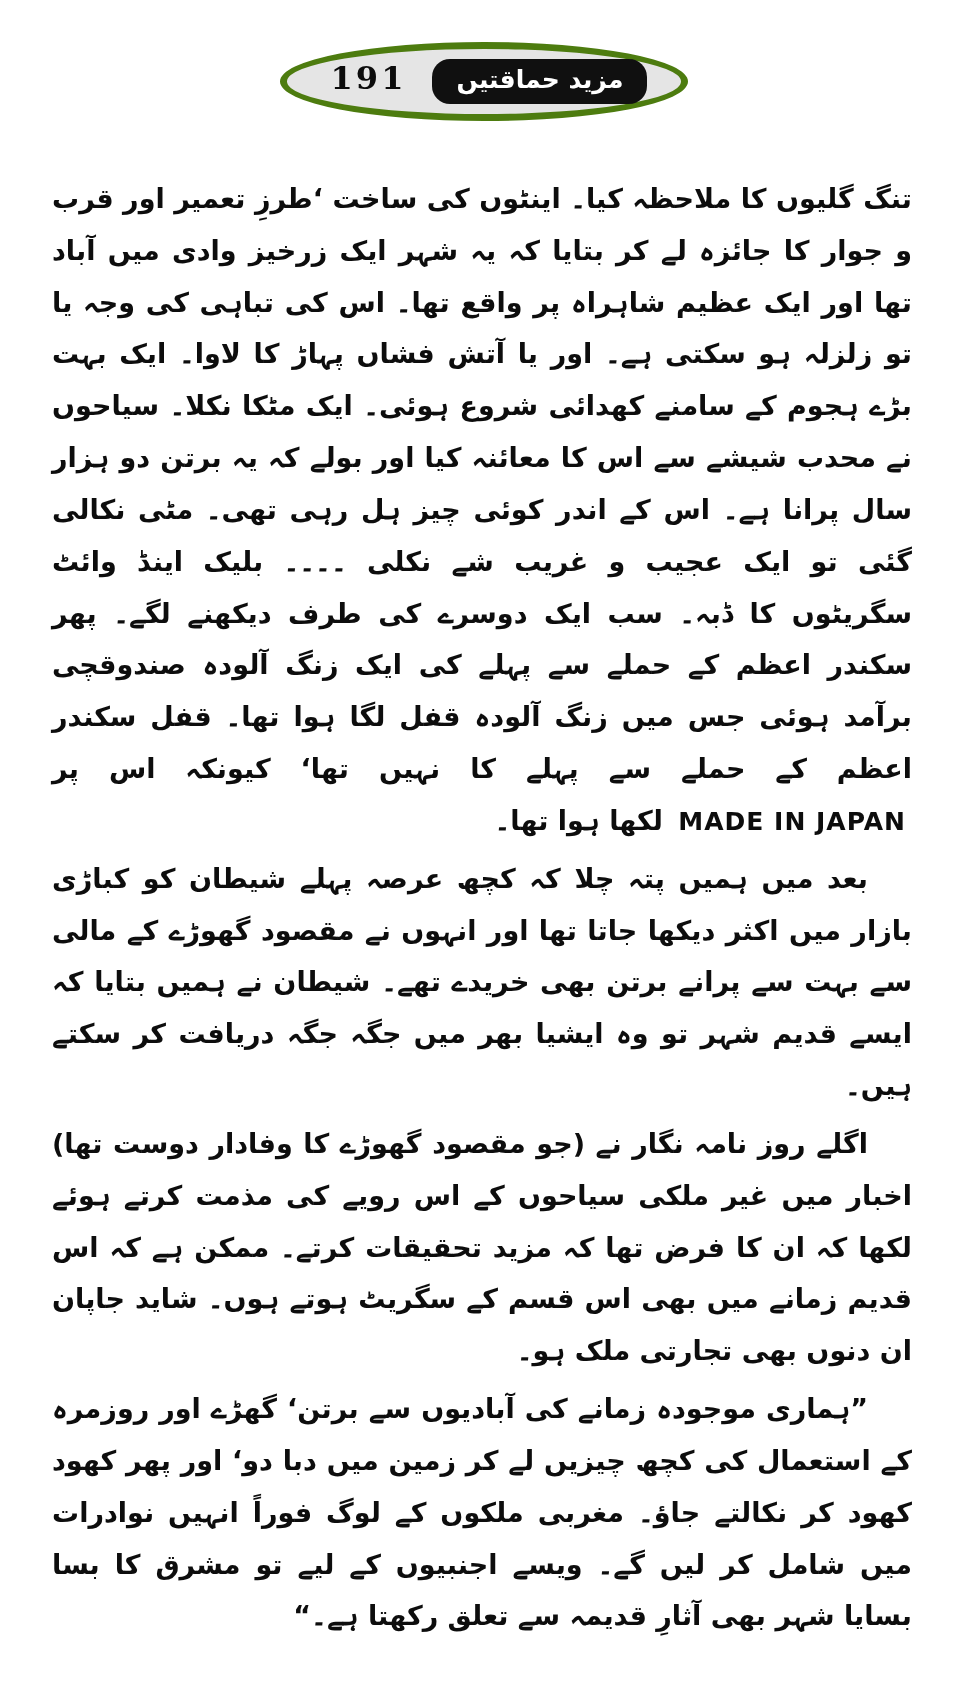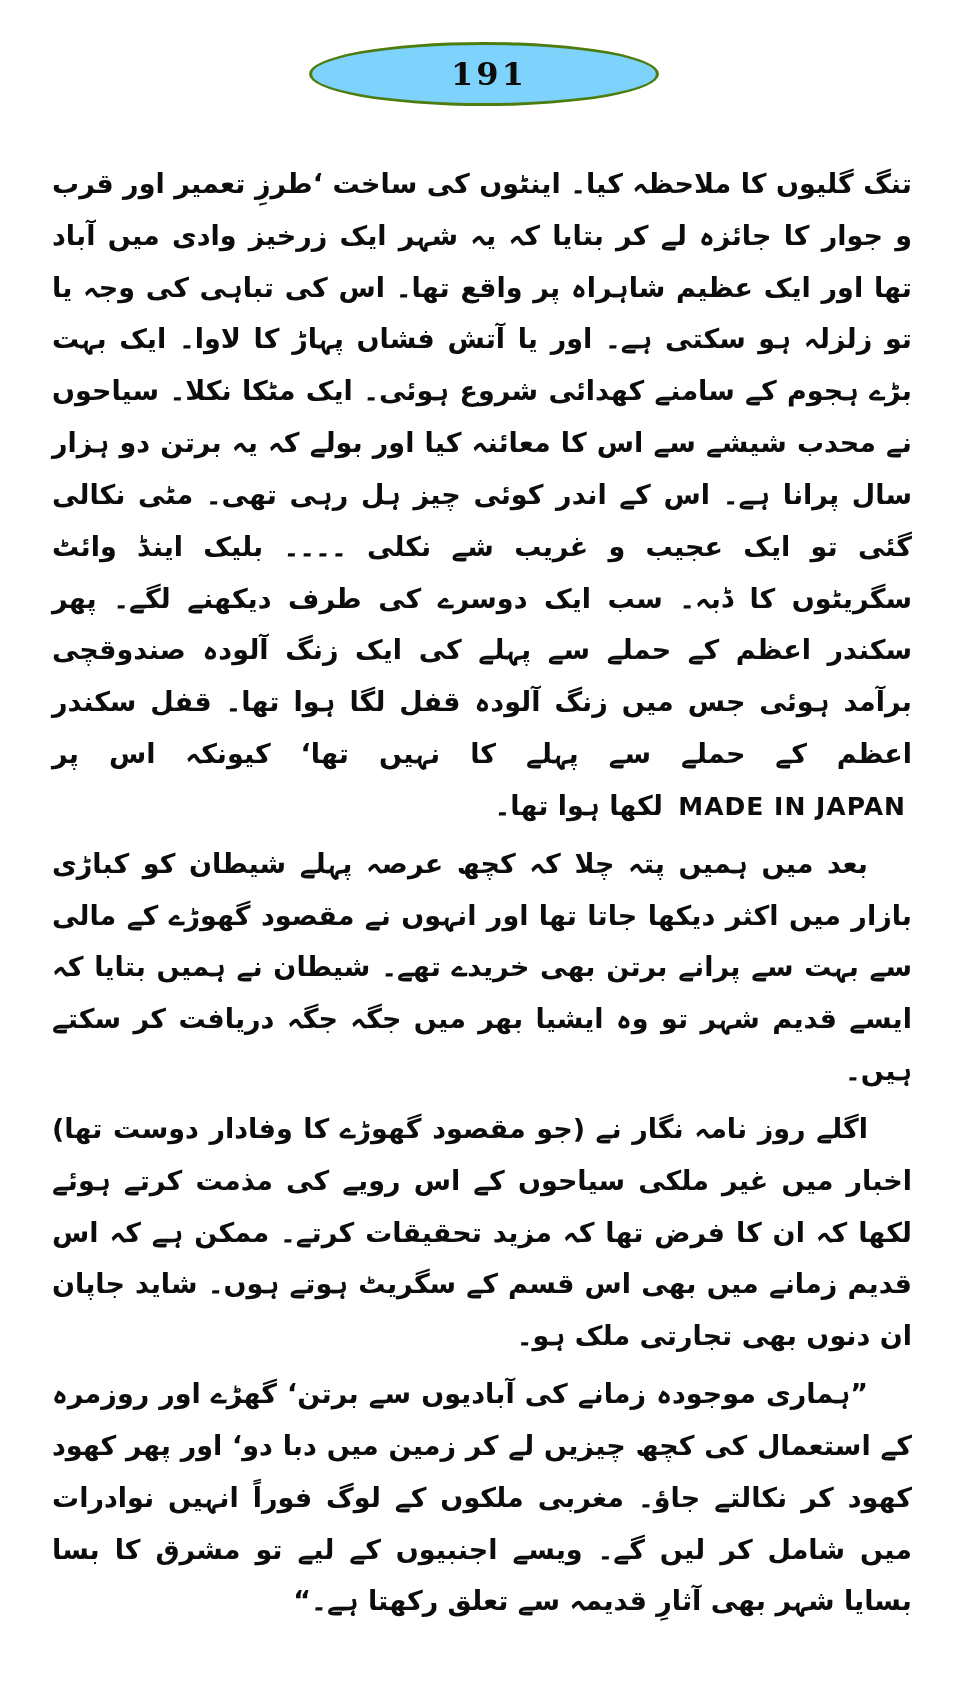--- a/index.html
+++ b/index.html
@@ -23,26 +23,26 @@
   .header {
     padding-top: 42px;
     text-align: center;
     direction: ltr;
   }
 
   .cartouche {
     display: inline-flex;
     align-items: flex-start;
     gap: 26px;
-    border: 3px solid #4d7c0f;
+    border: 7px solid #4d7c0f;
     border-radius: 50%;
     padding: 10px 34px 10px 44px;
     min-width: 350px;
     justify-content: center;
-    background: #7dd3fc;
+    background: #e5e5e5;
   }
 
   .pagenum {
     font-family: "DejaVu Serif", "Liberation Serif", serif;
     font-weight: bold;
     font-size: 32px;
     letter-spacing: 3px;
     color: #0c0c0c;
   }
 
@@ -85,20 +85,21 @@
   }
 </style>
 </head>
 <body>
 
 <div class="page">
 
   <header class="header">
     <div class="cartouche">
       <span class="pagenum">191</span>
+      <span class="title-badge">مزید حماقتیں</span>
     </div>
   </header>
 
   <main class="body-text">
 
     <p class="para">
       <span>تنگ گلیوں کا ملاحظہ کیا۔ اینٹوں کی ساخت ‘طرزِ تعمیر اور قرب و جوار کا جائزہ لے کر بتایا کہ یہ شہر ایک زرخیز وادی میں آباد تھا اور ایک عظیم شاہراہ پر واقع تھا۔ اس کی تباہی کی وجہ یا تو زلزلہ ہو سکتی ہے۔ اور یا آتش فشاں پہاڑ کا لاوا۔ ایک بہت بڑے ہجوم کے سامنے کھدائی شروع ہوئی۔ ایک مٹکا نکلا۔ سیاحوں نے محدب شیشے سے اس کا معائنہ کیا اور بولے کہ یہ برتن دو ہزار سال پرانا ہے۔ اس کے اندر کوئی چیز ہل رہی تھی۔ مٹی نکالی گئی تو ایک عجیب و غریب شے نکلی ۔۔۔۔ بلیک اینڈ وائٹ سگریٹوں کا ڈبہ۔ سب ایک دوسرے کی طرف دیکھنے لگے۔ پھر سکندر اعظم کے حملے سے پہلے کی ایک زنگ آلودہ صندوقچی برآمد ہوئی جس میں زنگ آلودہ قفل لگا ہوا تھا۔ قفل سکندر اعظم کے حملے سے پہلے کا نہیں تھا‘ کیونکہ اس پر</span>
       <b class="latin">MADE IN JAPAN</b>
       <span>لکھا ہوا تھا۔</span>
     </p>

